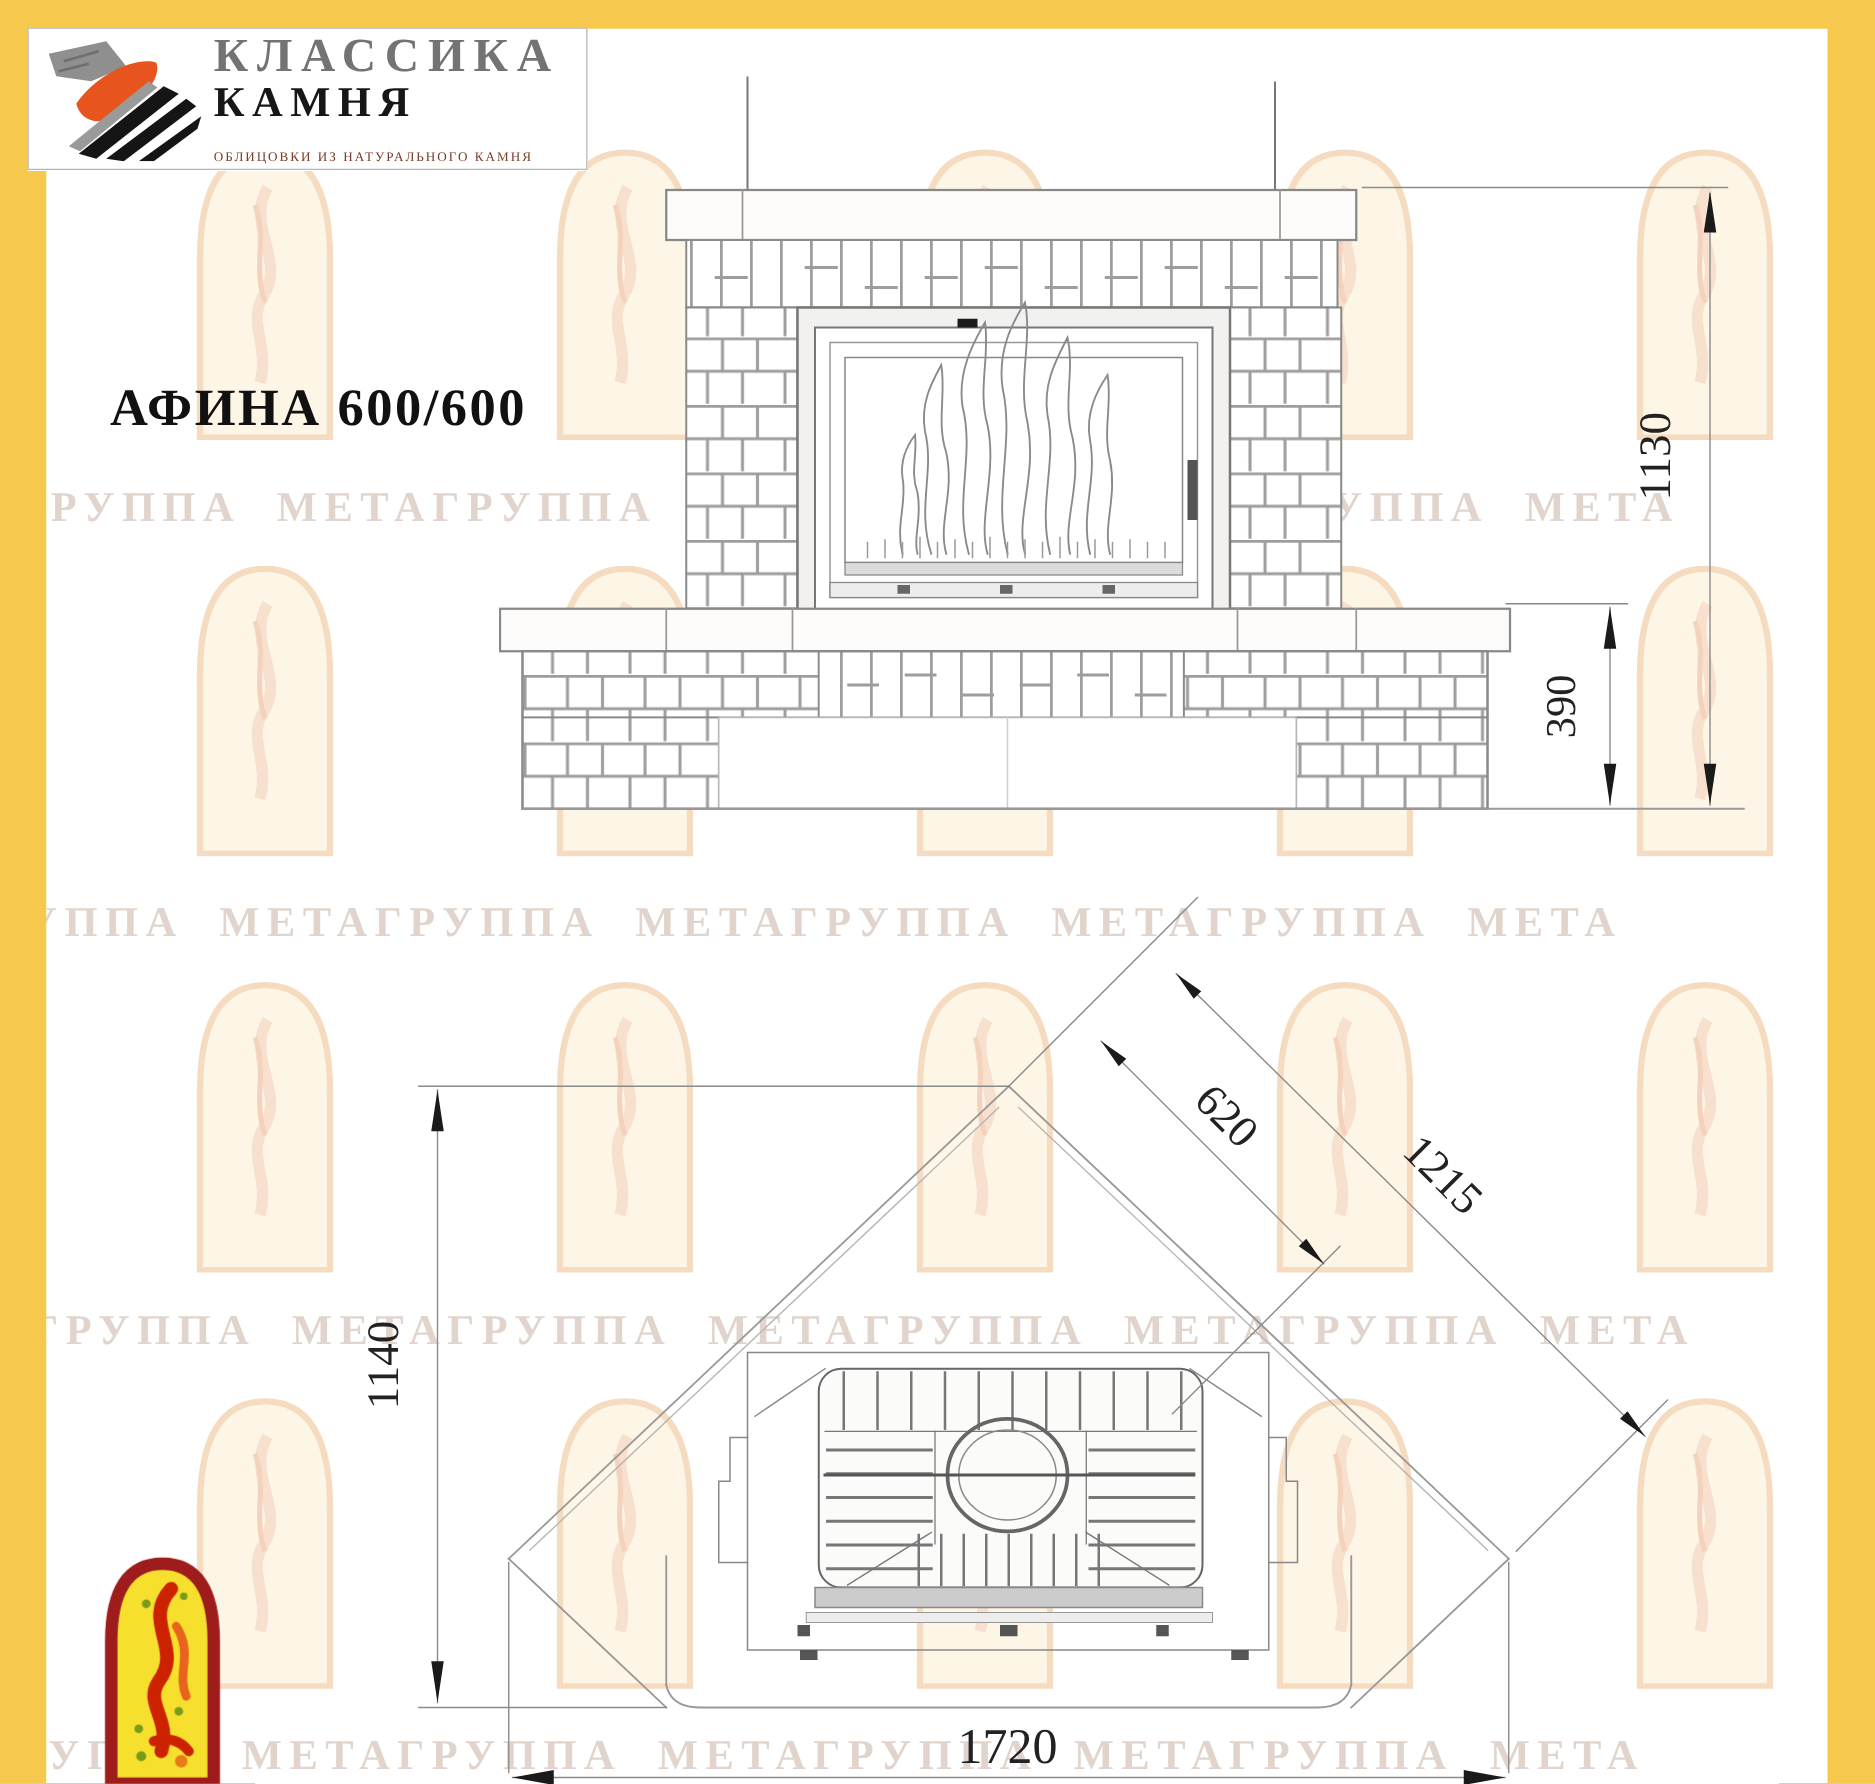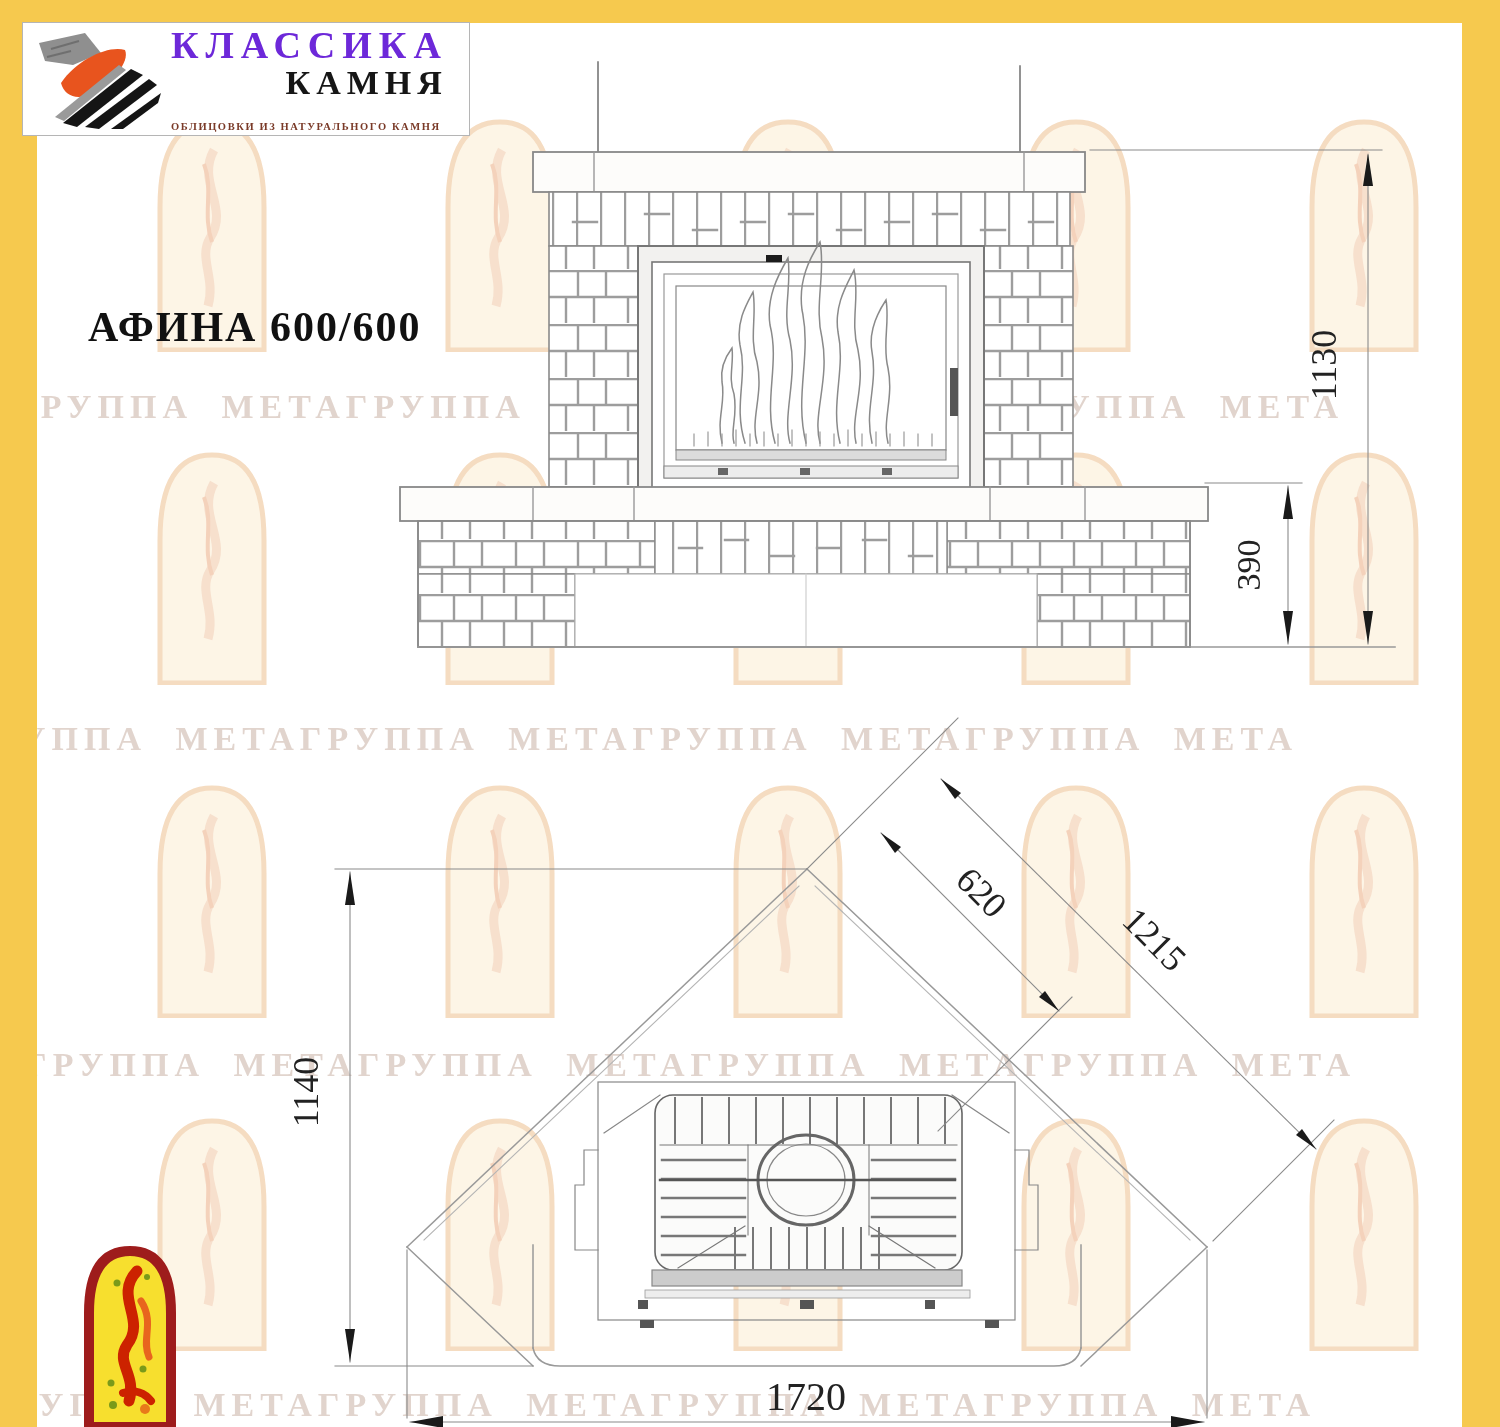--- a/index.html
+++ b/index.html
@@ -17,23 +17,23 @@
   .wm-r2{top:720px;margin-left:-70px;}
   .wm-r3{top:1046px;margin-left:-12px;}
   .wm-r4{top:1386px;margin-left:-52px;}
   
   .drawing{position:absolute;left:0;top:0;z-index:10;}
   
   .logo-box{position:absolute;left:22px;top:22px;width:446px;height:112px;background:#ffffff;
             border:1px solid #b5b5b5;z-index:45;display:flex;align-items:center;}
   .logo-gfx{width:132px;height:100px;margin-left:8px;flex:0 0 auto;}
   .logo-text{margin-left:8px;line-height:1;}
-  .logo-line1{font-weight:bold;font-size:38px;letter-spacing:7px;color:#6d28d9;}
-  .logo-line2{font-weight:bold;font-size:34px;letter-spacing:6px;color:#161616;margin-top:2px;text-align:right;}
-  .logo-tagline{font-weight:bold;font-size:10.5px;letter-spacing:1.6px;color:#7a3a28;margin-top:22px;}
+  .logo-line1{font-weight:bold;font-size:38px;letter-spacing:7px;color:#737373;}
+  .logo-line2{font-weight:bold;font-size:34px;letter-spacing:6px;color:#161616;margin-top:2px;}
+  .logo-tagline{font-weight:normal;font-size:10.5px;letter-spacing:1.6px;color:#7a3a28;margin-top:22px;}
   
   .title{position:absolute;left:88px;top:303px;font-weight:bold;font-size:42px;letter-spacing:2px;
          color:#111;z-index:20;white-space:nowrap;}
   
   .meta-logo{position:absolute;left:83px;top:1243px;z-index:30;}
 </style>
 </head>
 <body>
 
 <div class="page">

